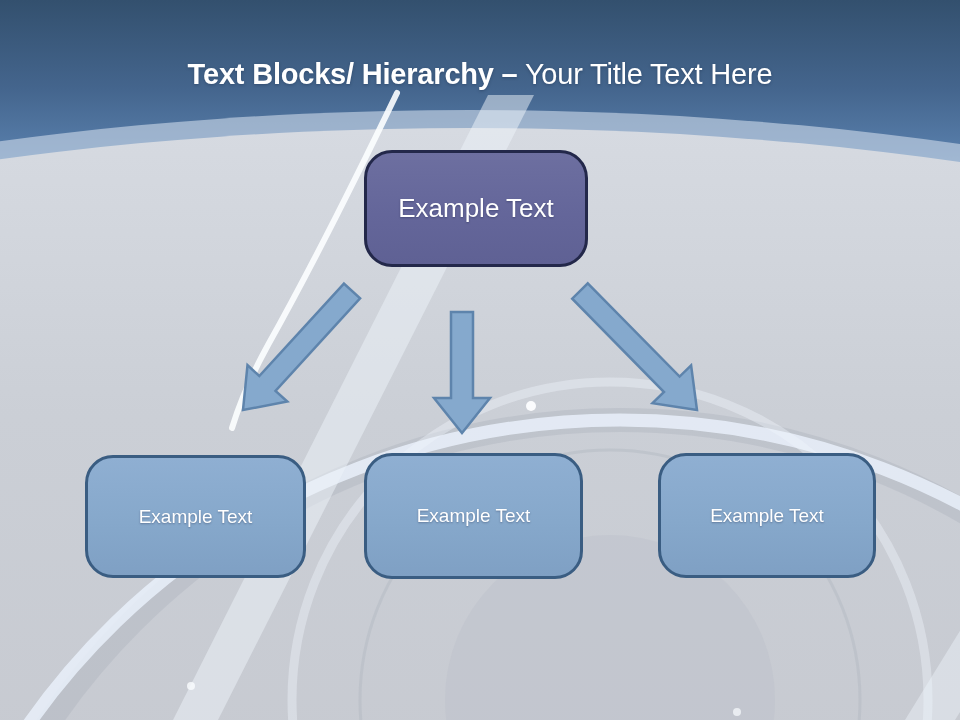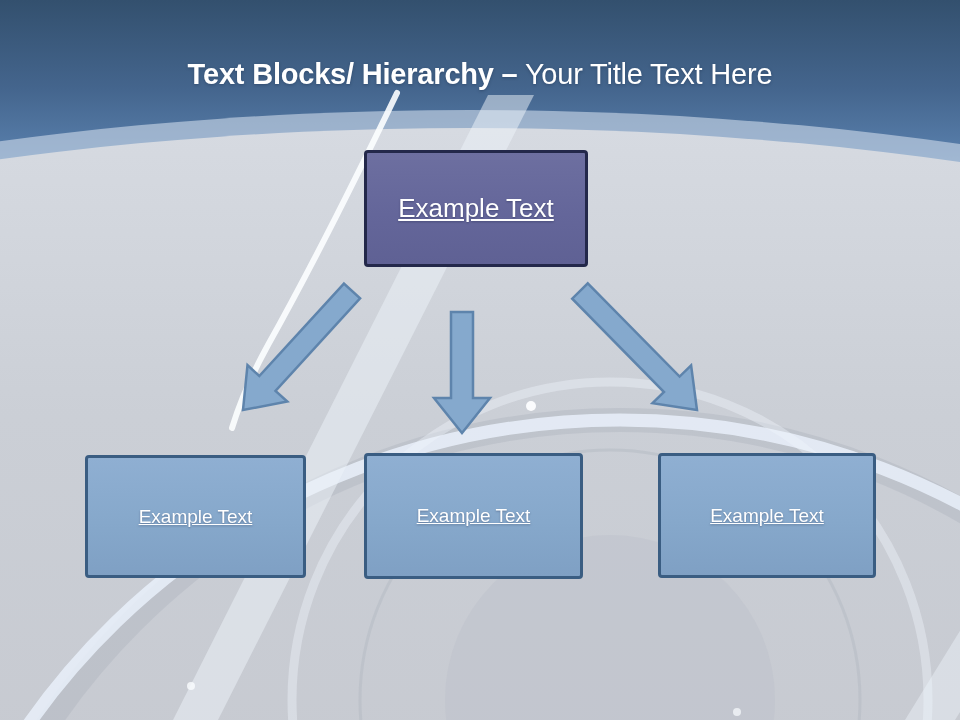--- a/index.html
+++ b/index.html
@@ -28,24 +28,23 @@
     position:absolute;left:0;top:54px;width:960px;text-align:center;
     color:#FFFFFF;font-size:29px;line-height:40px;letter-spacing:-0.2px;
     text-shadow:0 1px 3px rgba(20,35,60,0.35);
     white-space:nowrap;
   }
   .title .bold{font-weight:bold;}
   .title .regular{font-weight:normal;}
   
   .node{
     position:absolute;display:flex;align-items:center;justify-content:center;
-    border-radius:4px;color:#FFFFFF;
+    border-radius:28px;color:#FFFFFF;
     text-shadow:0 1px 2px rgba(20,30,60,0.35);
     box-sizing:border-box;
-    text-decoration:underline;
   }
   .node-root{
     left:364px;top:150px;width:224px;height:117px;
     background:linear-gradient(180deg,#6D6FA0 0%,#64669A 55%,#5F6194 100%);
     border:3px solid #23284A;
     font-size:26px;
   }
   .node-child{
     background:linear-gradient(180deg,#8FAFD2 0%,#86A8CB 55%,#7FA0C4 100%);
     border:3px solid #3A5D82;

